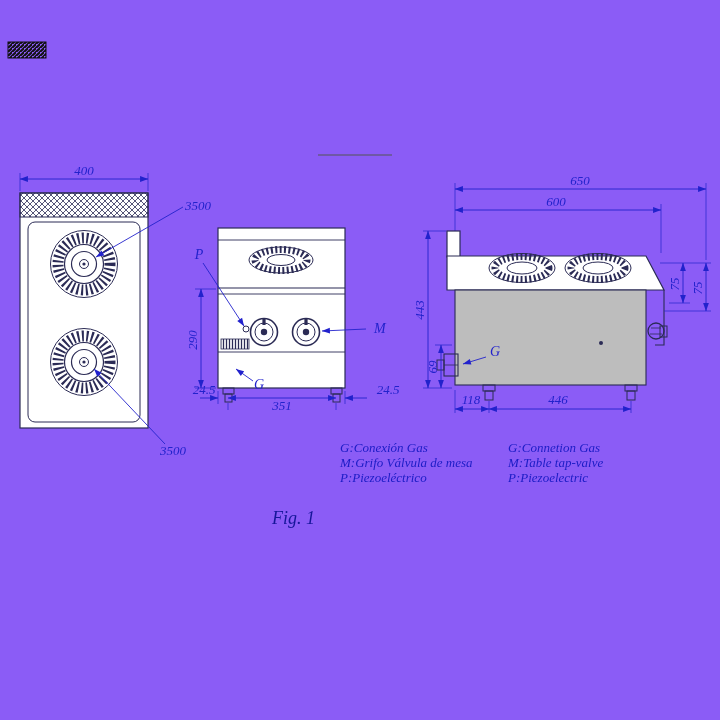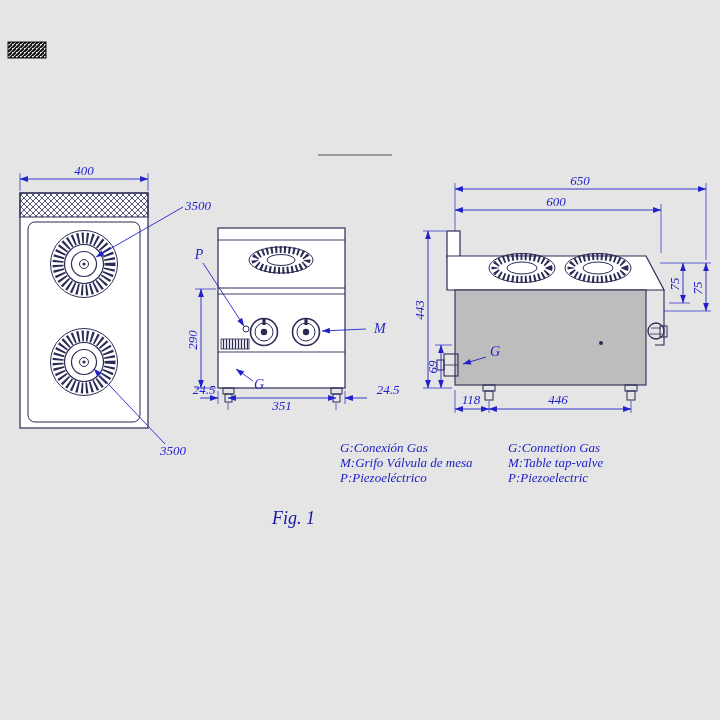--- a/index.html
+++ b/index.html
@@ -1,16 +1,16 @@
 <!DOCTYPE html>
 <html><head>
 <meta charset="utf-8">
 <style>
   html,body{margin:0;padding:0;background:#fff;}
-  .canvas{width:720px;height:720px;background:#e5e5e5;position:relative;overflow:hidden;}
+  .canvas{width:720px;height:720px;background:#8b5cf6;position:relative;overflow:hidden;}
   svg{display:block;}
   .ink{stroke:#2b2b55;fill:none;}
   .ink-fill{fill:#2b2b55;stroke:none;}
   .dim-line{stroke:#2222cc;stroke-width:0.9;fill:none;}
   .ext{stroke:#2222cc;stroke-width:0.7;fill:none;}
   .leader{stroke:#2222cc;stroke-width:0.9;fill:none;}
   .dim-text{fill:#2222cc;font:italic 13px "Liberation Serif", serif;}
   .label-text{fill:#2222cc;font:italic 14px "Liberation Serif", serif;}
   .legend-text{fill:#1c1cc6;font:italic 13px "Liberation Serif", serif;}
   .fig-text{fill:#16169a;font:italic 18px "Liberation Serif", serif;}

